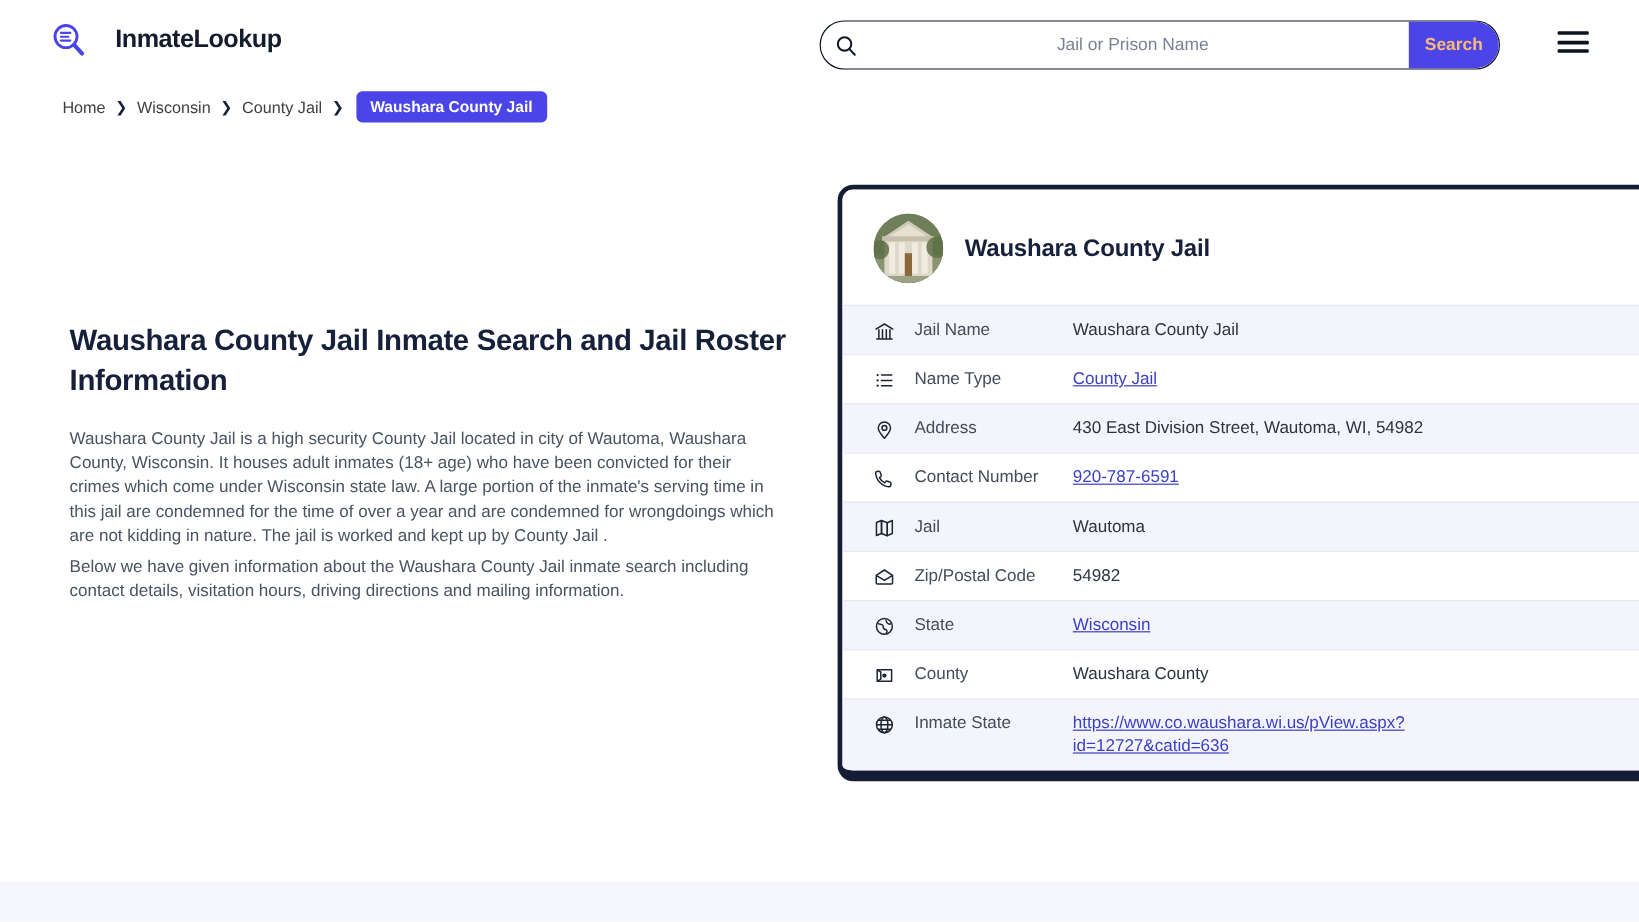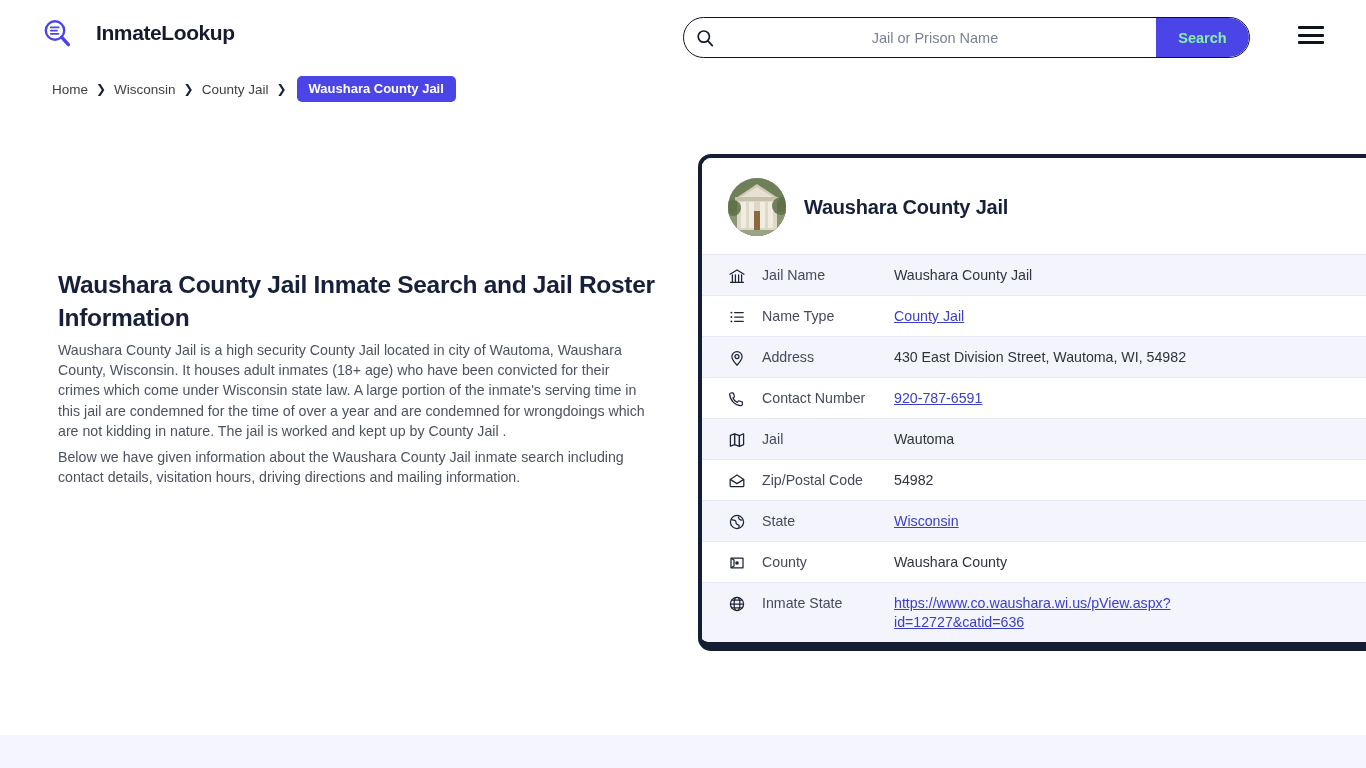--- a/index.html
+++ b/index.html
@@ -70,24 +70,24 @@
     padding: 0 10px;
     font-family: inherit;
     font-size: 14.5px;
     color: #c2410c;
     text-align: center;
   }
   .search-input::placeholder { color: #7a8193; }
   .search-btn {
     flex: 0 0 auto;
     height: 100%;
-    width: 93px;
+    width: 75px;
     border: 0;
     background: #4b45e8;
-    color: #86efac;
+    color: #fdba74;
     font-family: inherit;
     font-size: 14.5px;
     font-weight: 700;
     cursor: pointer;
     border-top-right-radius: 21px;
     border-bottom-right-radius: 21px;
   }
 
   .hamburger {
     position: absolute;
@@ -153,21 +153,21 @@
   }
   .page-title {
     font-size: 24.5px;
     line-height: 33px;
     font-weight: 700;
     color: #17203a;
     letter-spacing: -0.3px;
     width: 600px;
   }
   .para {
-    margin-top: 6px;
+    margin-top: 22px;
     font-size: 14.2px;
     line-height: 20.2px;
     color: #4b5361;
     width: 595px;
   }
   .para.second { margin-top: 6px; }
 
   
   .info-card {
     position: absolute;

